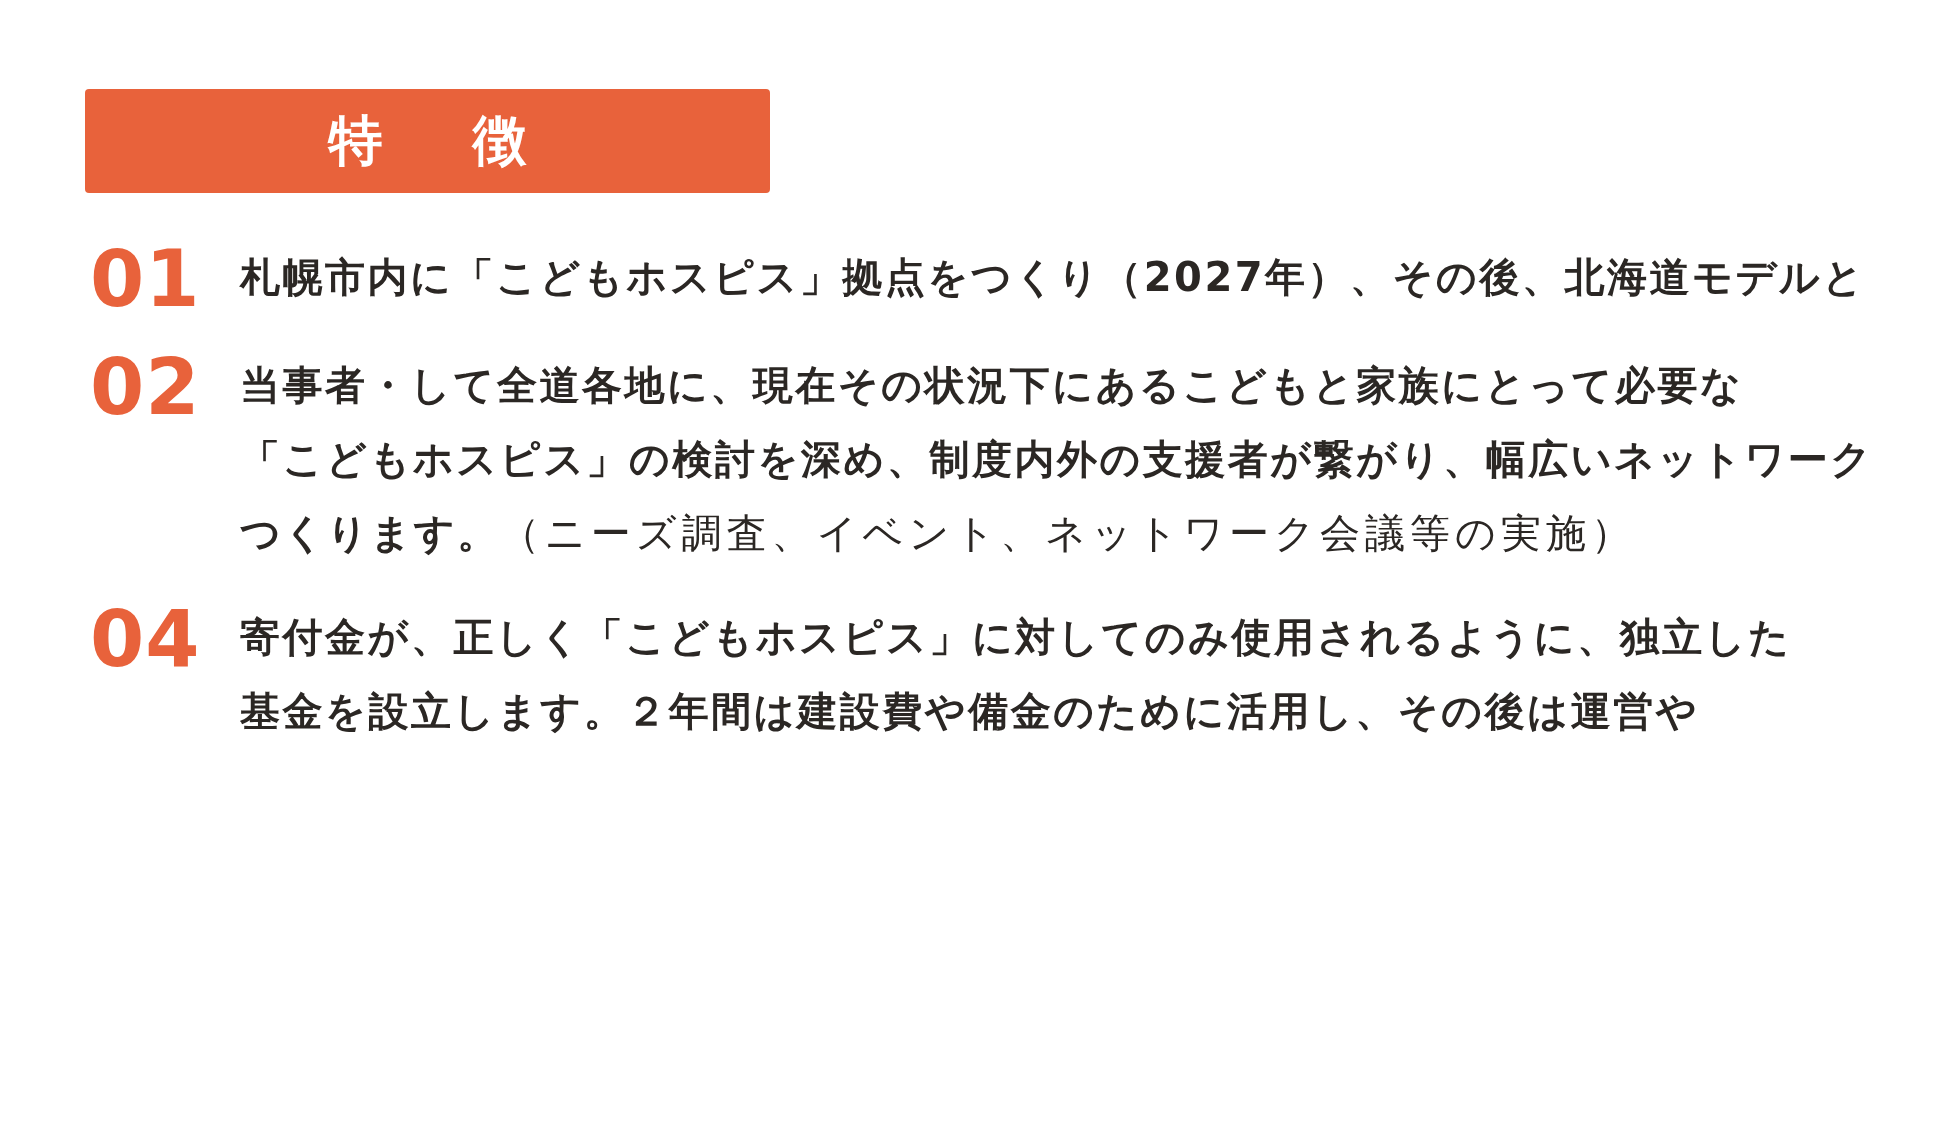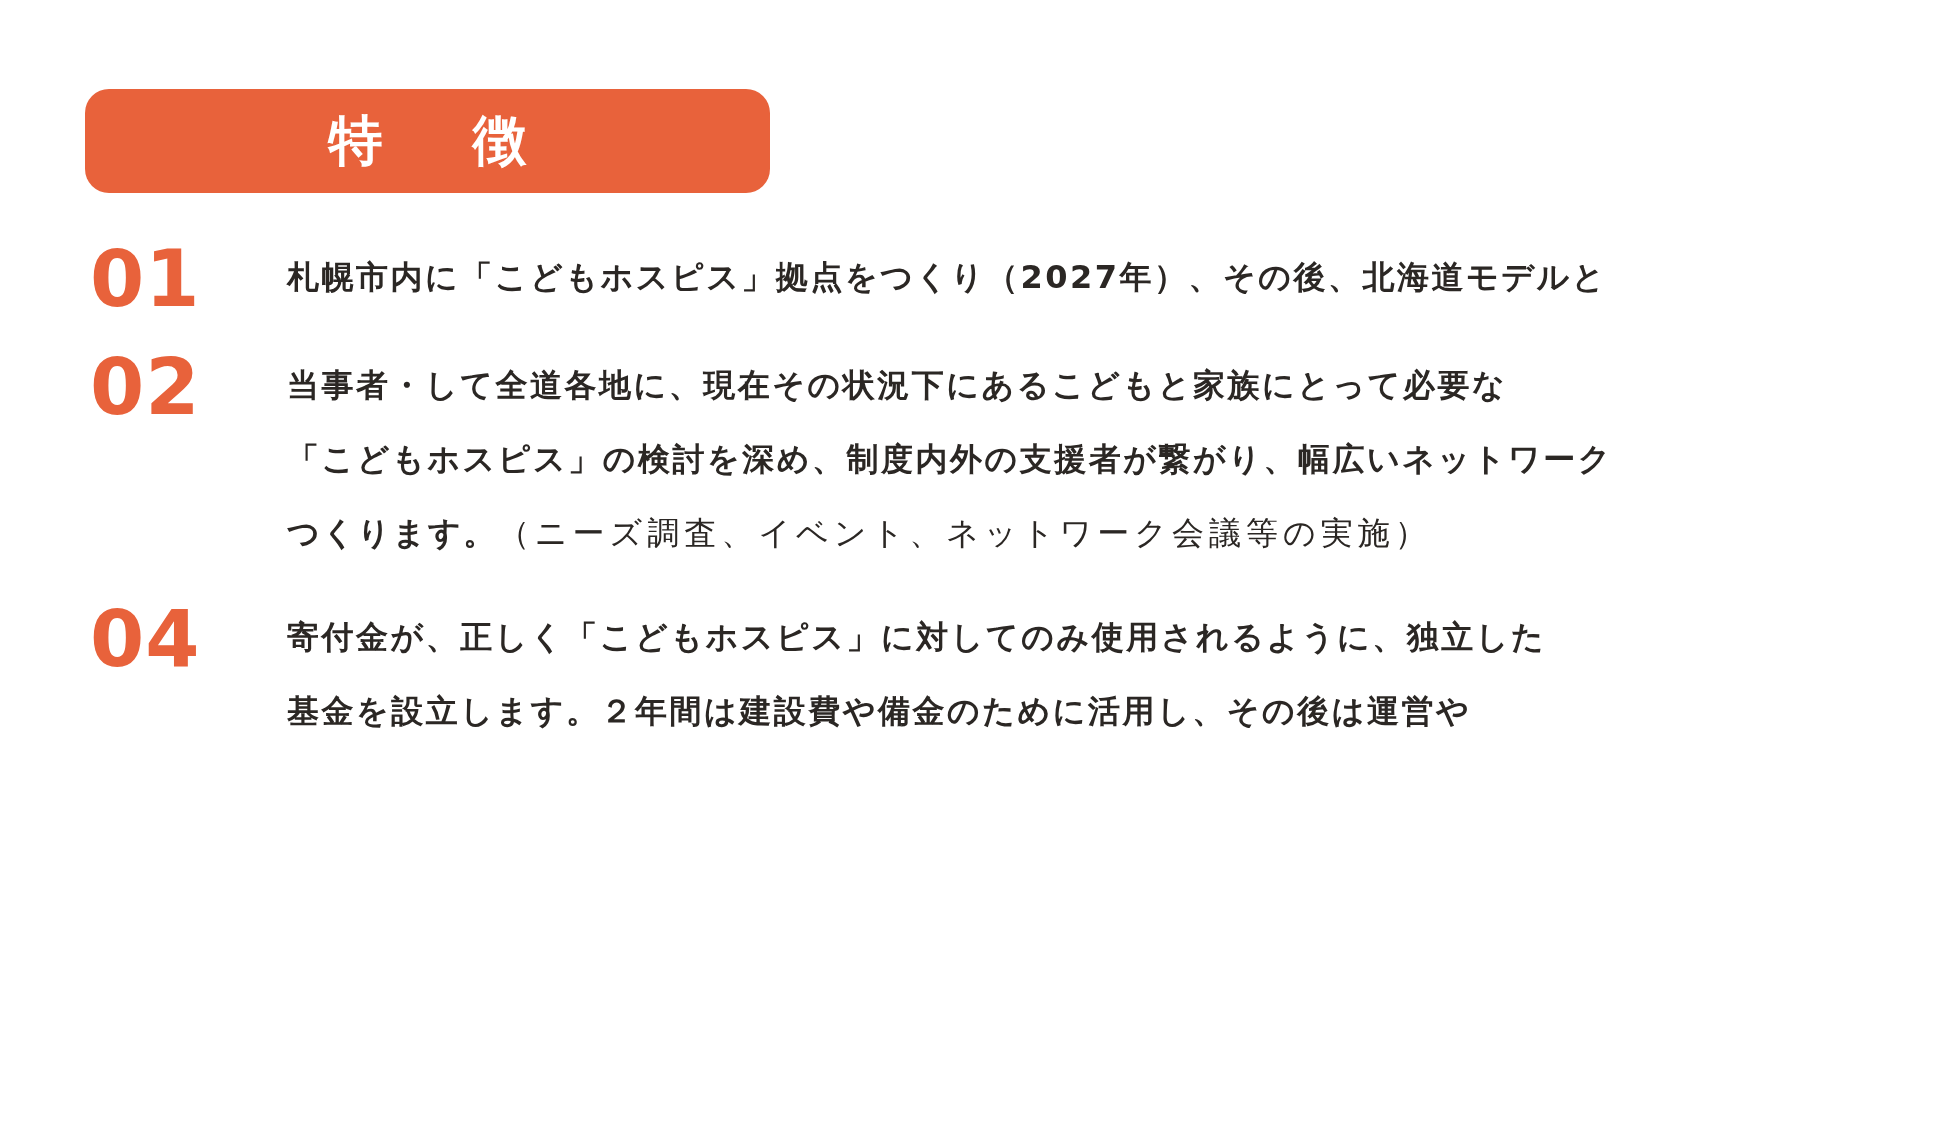--- a/index.html
+++ b/index.html
@@ -13,55 +13,54 @@
     font-family:"DejaVu Sans","Liberation Sans",sans-serif;
     overflow:hidden;
     position:relative;
   }
   .page{position:absolute;inset:0;}
   .header-badge{
     position:absolute;
     left:85px;top:89px;
     width:685px;height:104px;
     background:var(--orange);
-    border-radius:24px;
+    border-radius:4px;
     display:flex;align-items:center;justify-content:center;
   }
   .header-title{
     color:#ffffff;
     font-size:54px;
     font-weight:700;
     letter-spacing:18px;
     text-indent:18px;
     line-height:1;
   }
   .items{
     position:absolute;
     left:90px;top:240px;
     width:1815px;
   }
   .item{
     display:flex;
     align-items:flex-start;
     margin-bottom:30px;
-    gap:47px;
   }
   .item-number{
     flex:0 0 150px;
     width:150px;
     color:var(--orange);
     font-size:78px;
     font-weight:900;
     line-height:78px;
     letter-spacing:1px;
   }
   .item-text{
     flex:1;
     color:var(--ink);
-    font-size:32px;
+    font-size:40px;
     line-height:74px;
   }
   .line{
     white-space:nowrap;
   }
   .seg-b{
     font-weight:700;
     letter-spacing:2.5px;
   }
   .seg-l{

